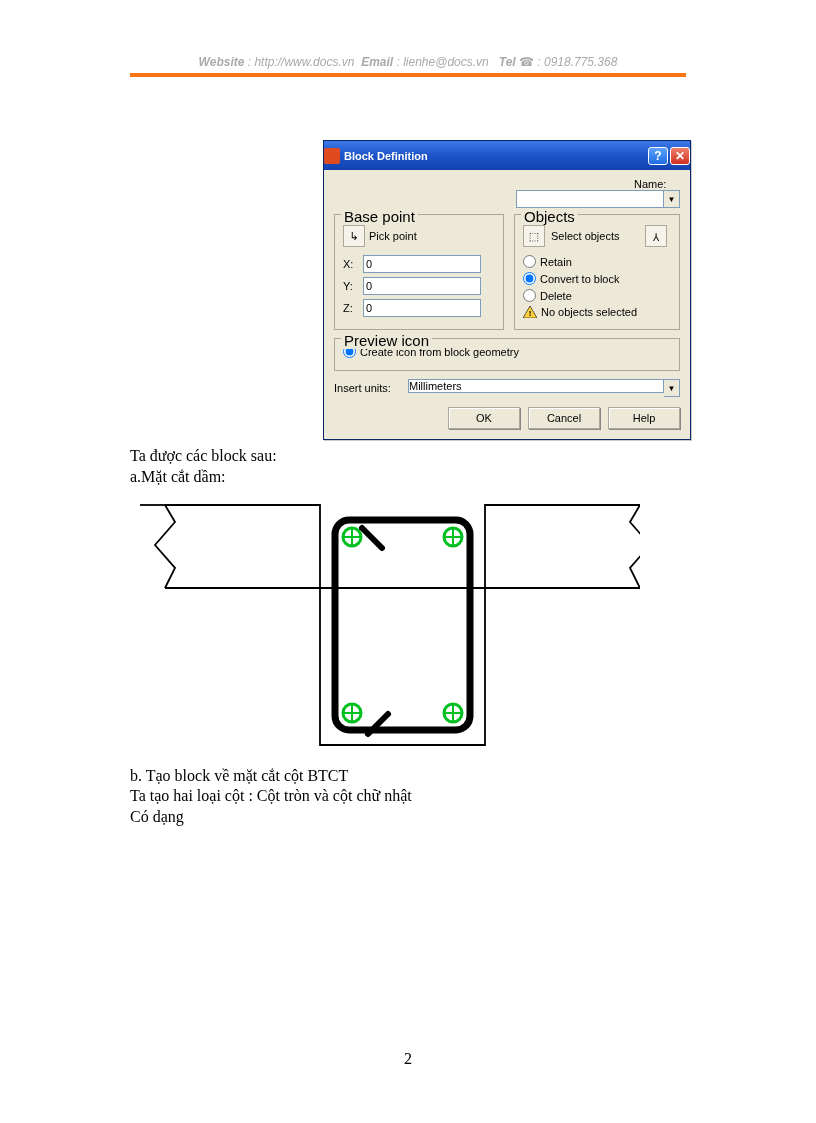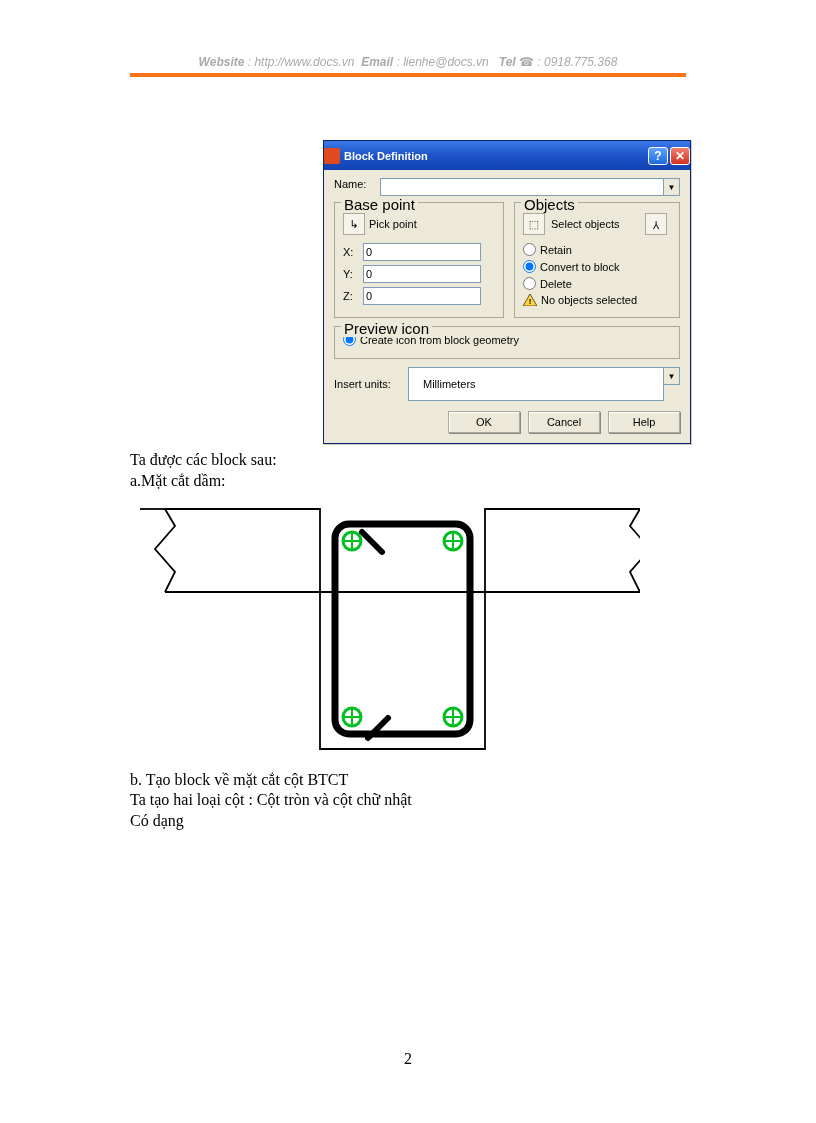--- a/index.html
+++ b/index.html
@@ -68,21 +68,21 @@
     align-items: center;
     justify-content: center;
     font-weight: bold;
     font-size: 12px;
     border-radius: 3px;
     border: 1px solid #fff;
   }
   .win-help { background: linear-gradient(to bottom,#5fa3ff,#1d6be0); color:#fff; }
   .win-close { background: linear-gradient(to bottom,#f08070,#d03020); color:#fff; }
   .dlg-body { padding: 8px 10px 10px 10px; }
-  .row { display: flex; align-items: flex-start; margin-bottom: 6px; }
+  .row { display: flex; align-items: flex-end; margin-bottom: 6px; flex-direction: column; }
   .lbl { color: #000; }
   .name-row .lbl { width: 46px; }
   .name-combo {
     flex: 1;
     display: flex;
   }
   .name-combo input {
     flex: 1;
     height: 18px;
     border: 1px solid #7f9db9;
@@ -141,25 +141,25 @@
   .warn-row { display: flex; align-items: center; margin-top: 4px; }
   .warn-icon {
     width: 14px; height: 12px;
     margin-right: 4px;
   }
   .preview-fs { width: 100%; }
   .insert-row { display: flex; align-items: center; margin-bottom: 6px; }
   .insert-row .lbl { width: 74px; }
   .insert-combo { flex:1; display:flex; }
   .insert-combo input {
-    flex:1; height:34px;
+    flex:1; height:14px;
     border:1px solid #7f9db9;
     background:#fff;
     font-size:11px;
-    padding:0 14px;
+    padding:0 0;
   }
   .desc-row { display: flex; align-items: flex-start; }
   .desc-row .lbl { width: 74px; }
   .desc-row textarea {
     flex:1; height: 38px;
     border: 1px solid #7f9db9;
     background: #fff;
     font-size: 11px;
     font-family: Tahoma, Arial, sans-serif;
     resize: none;

